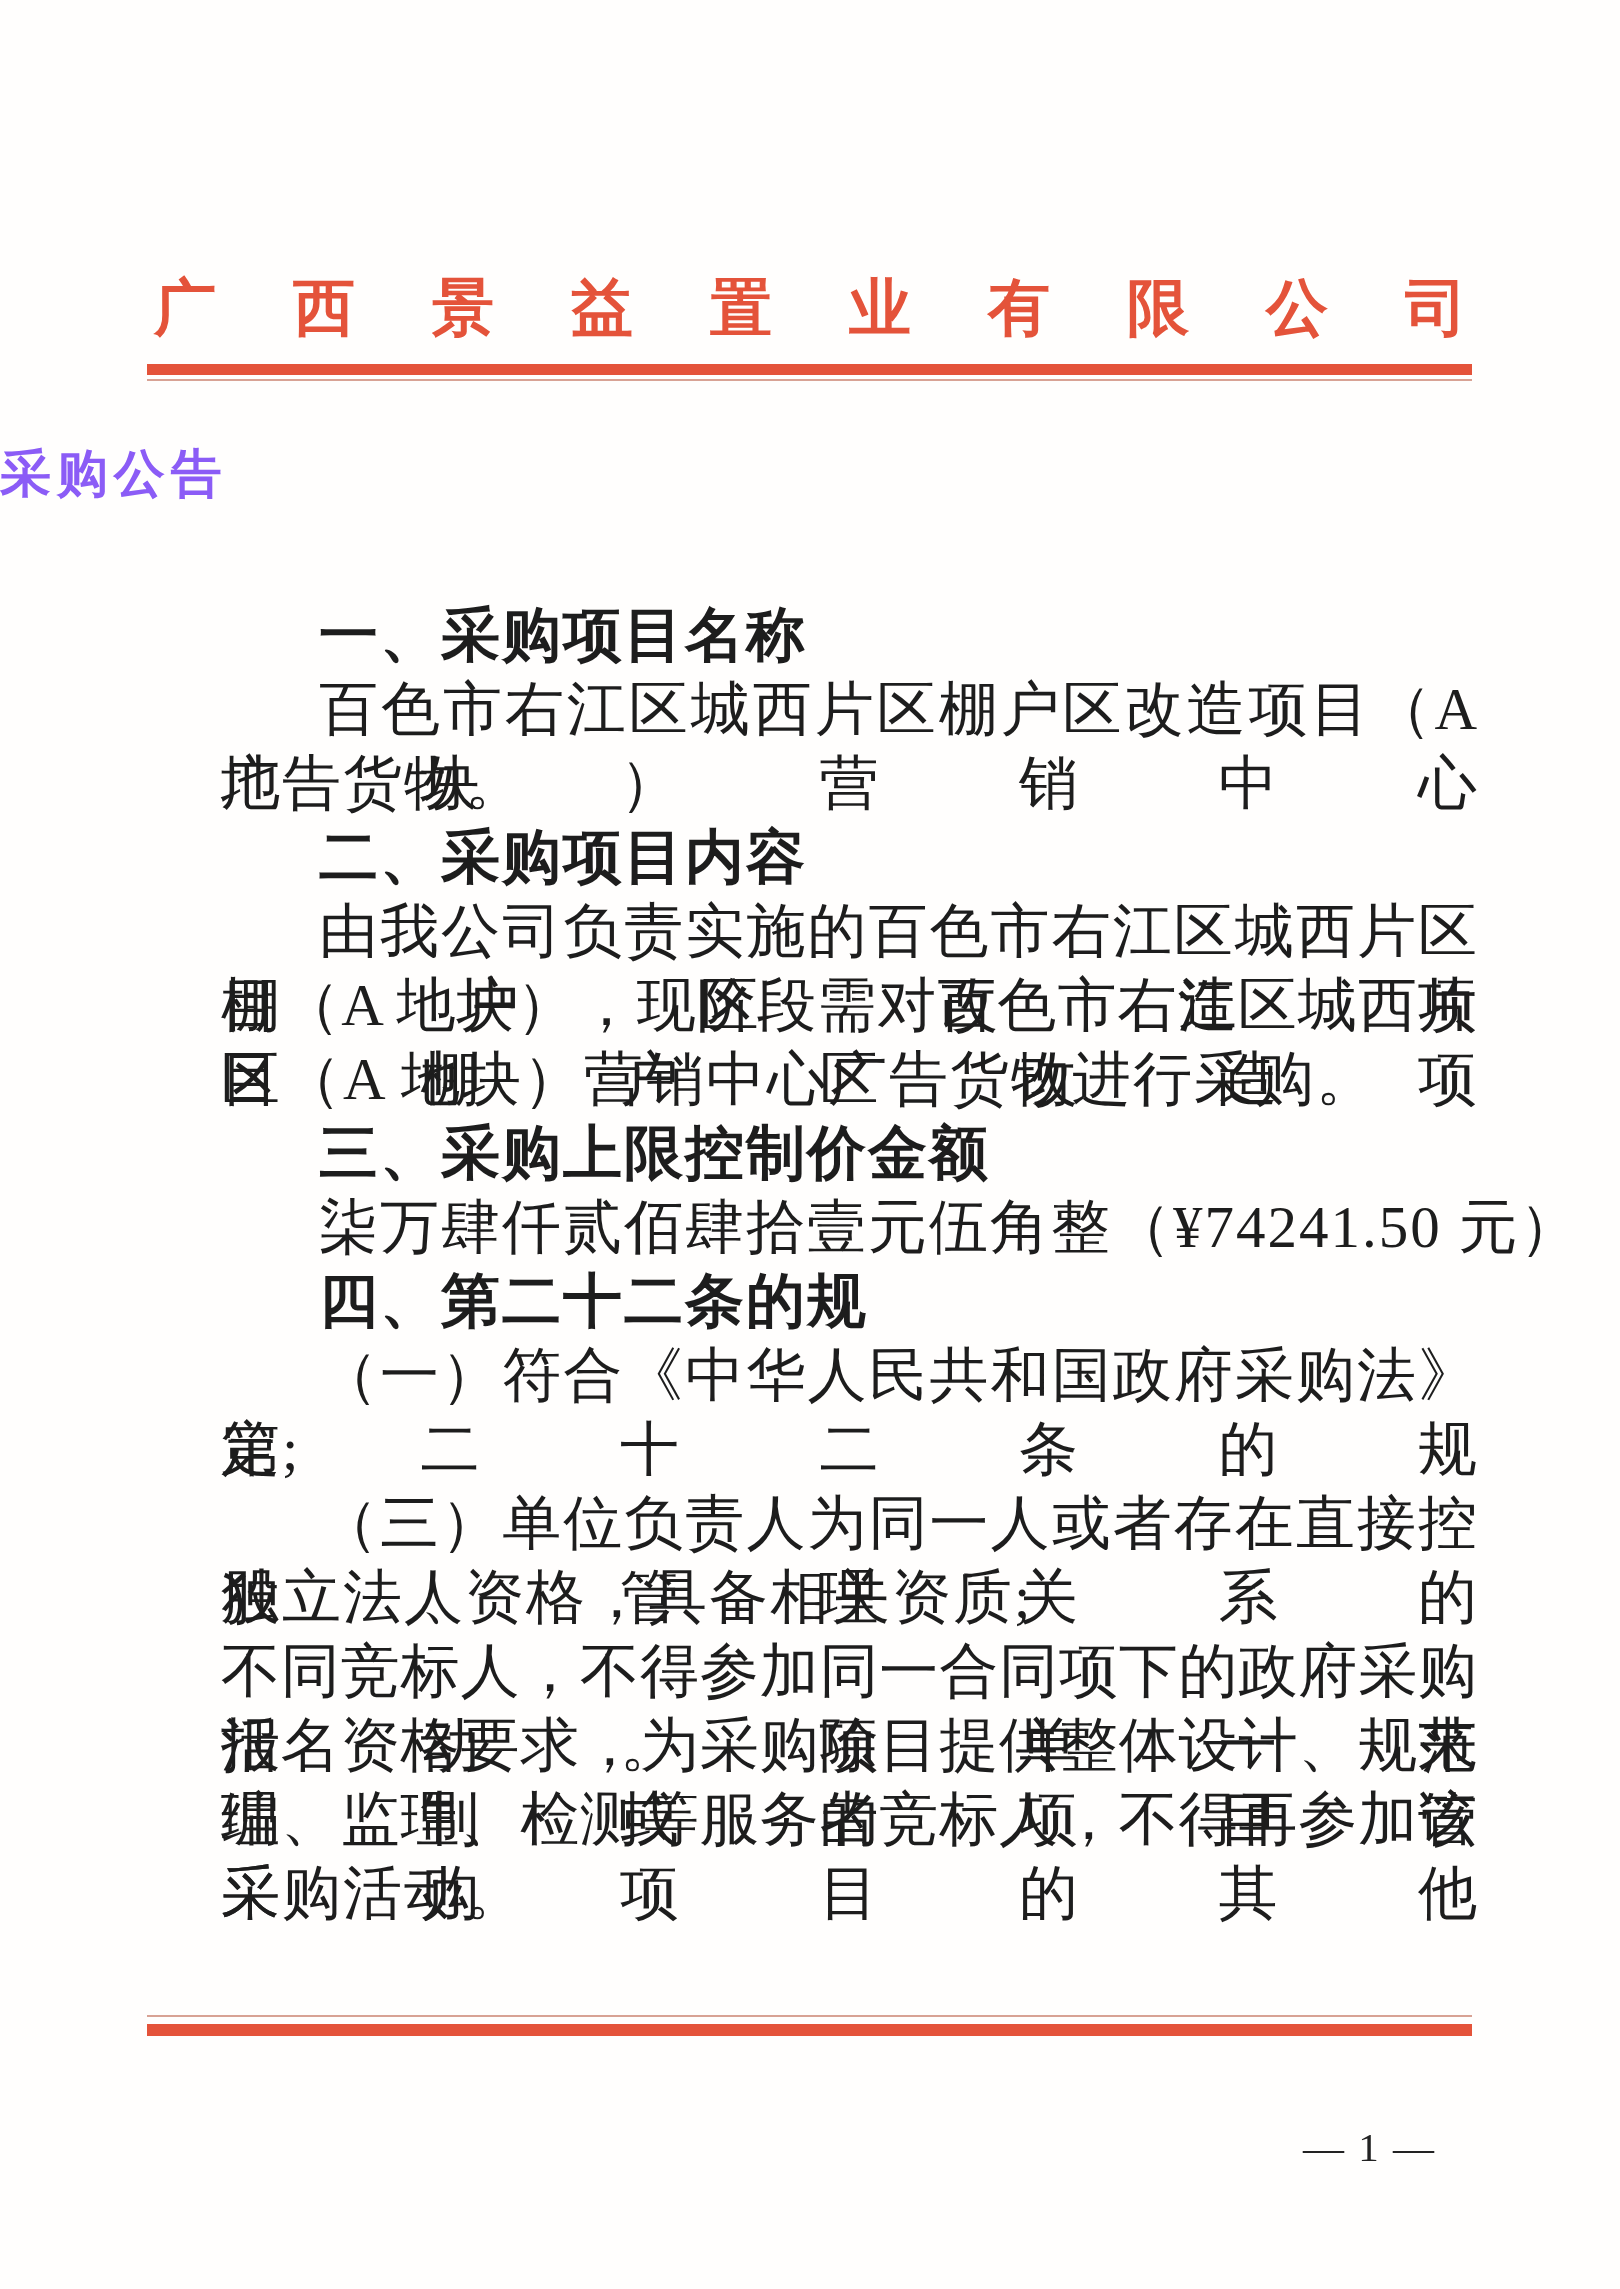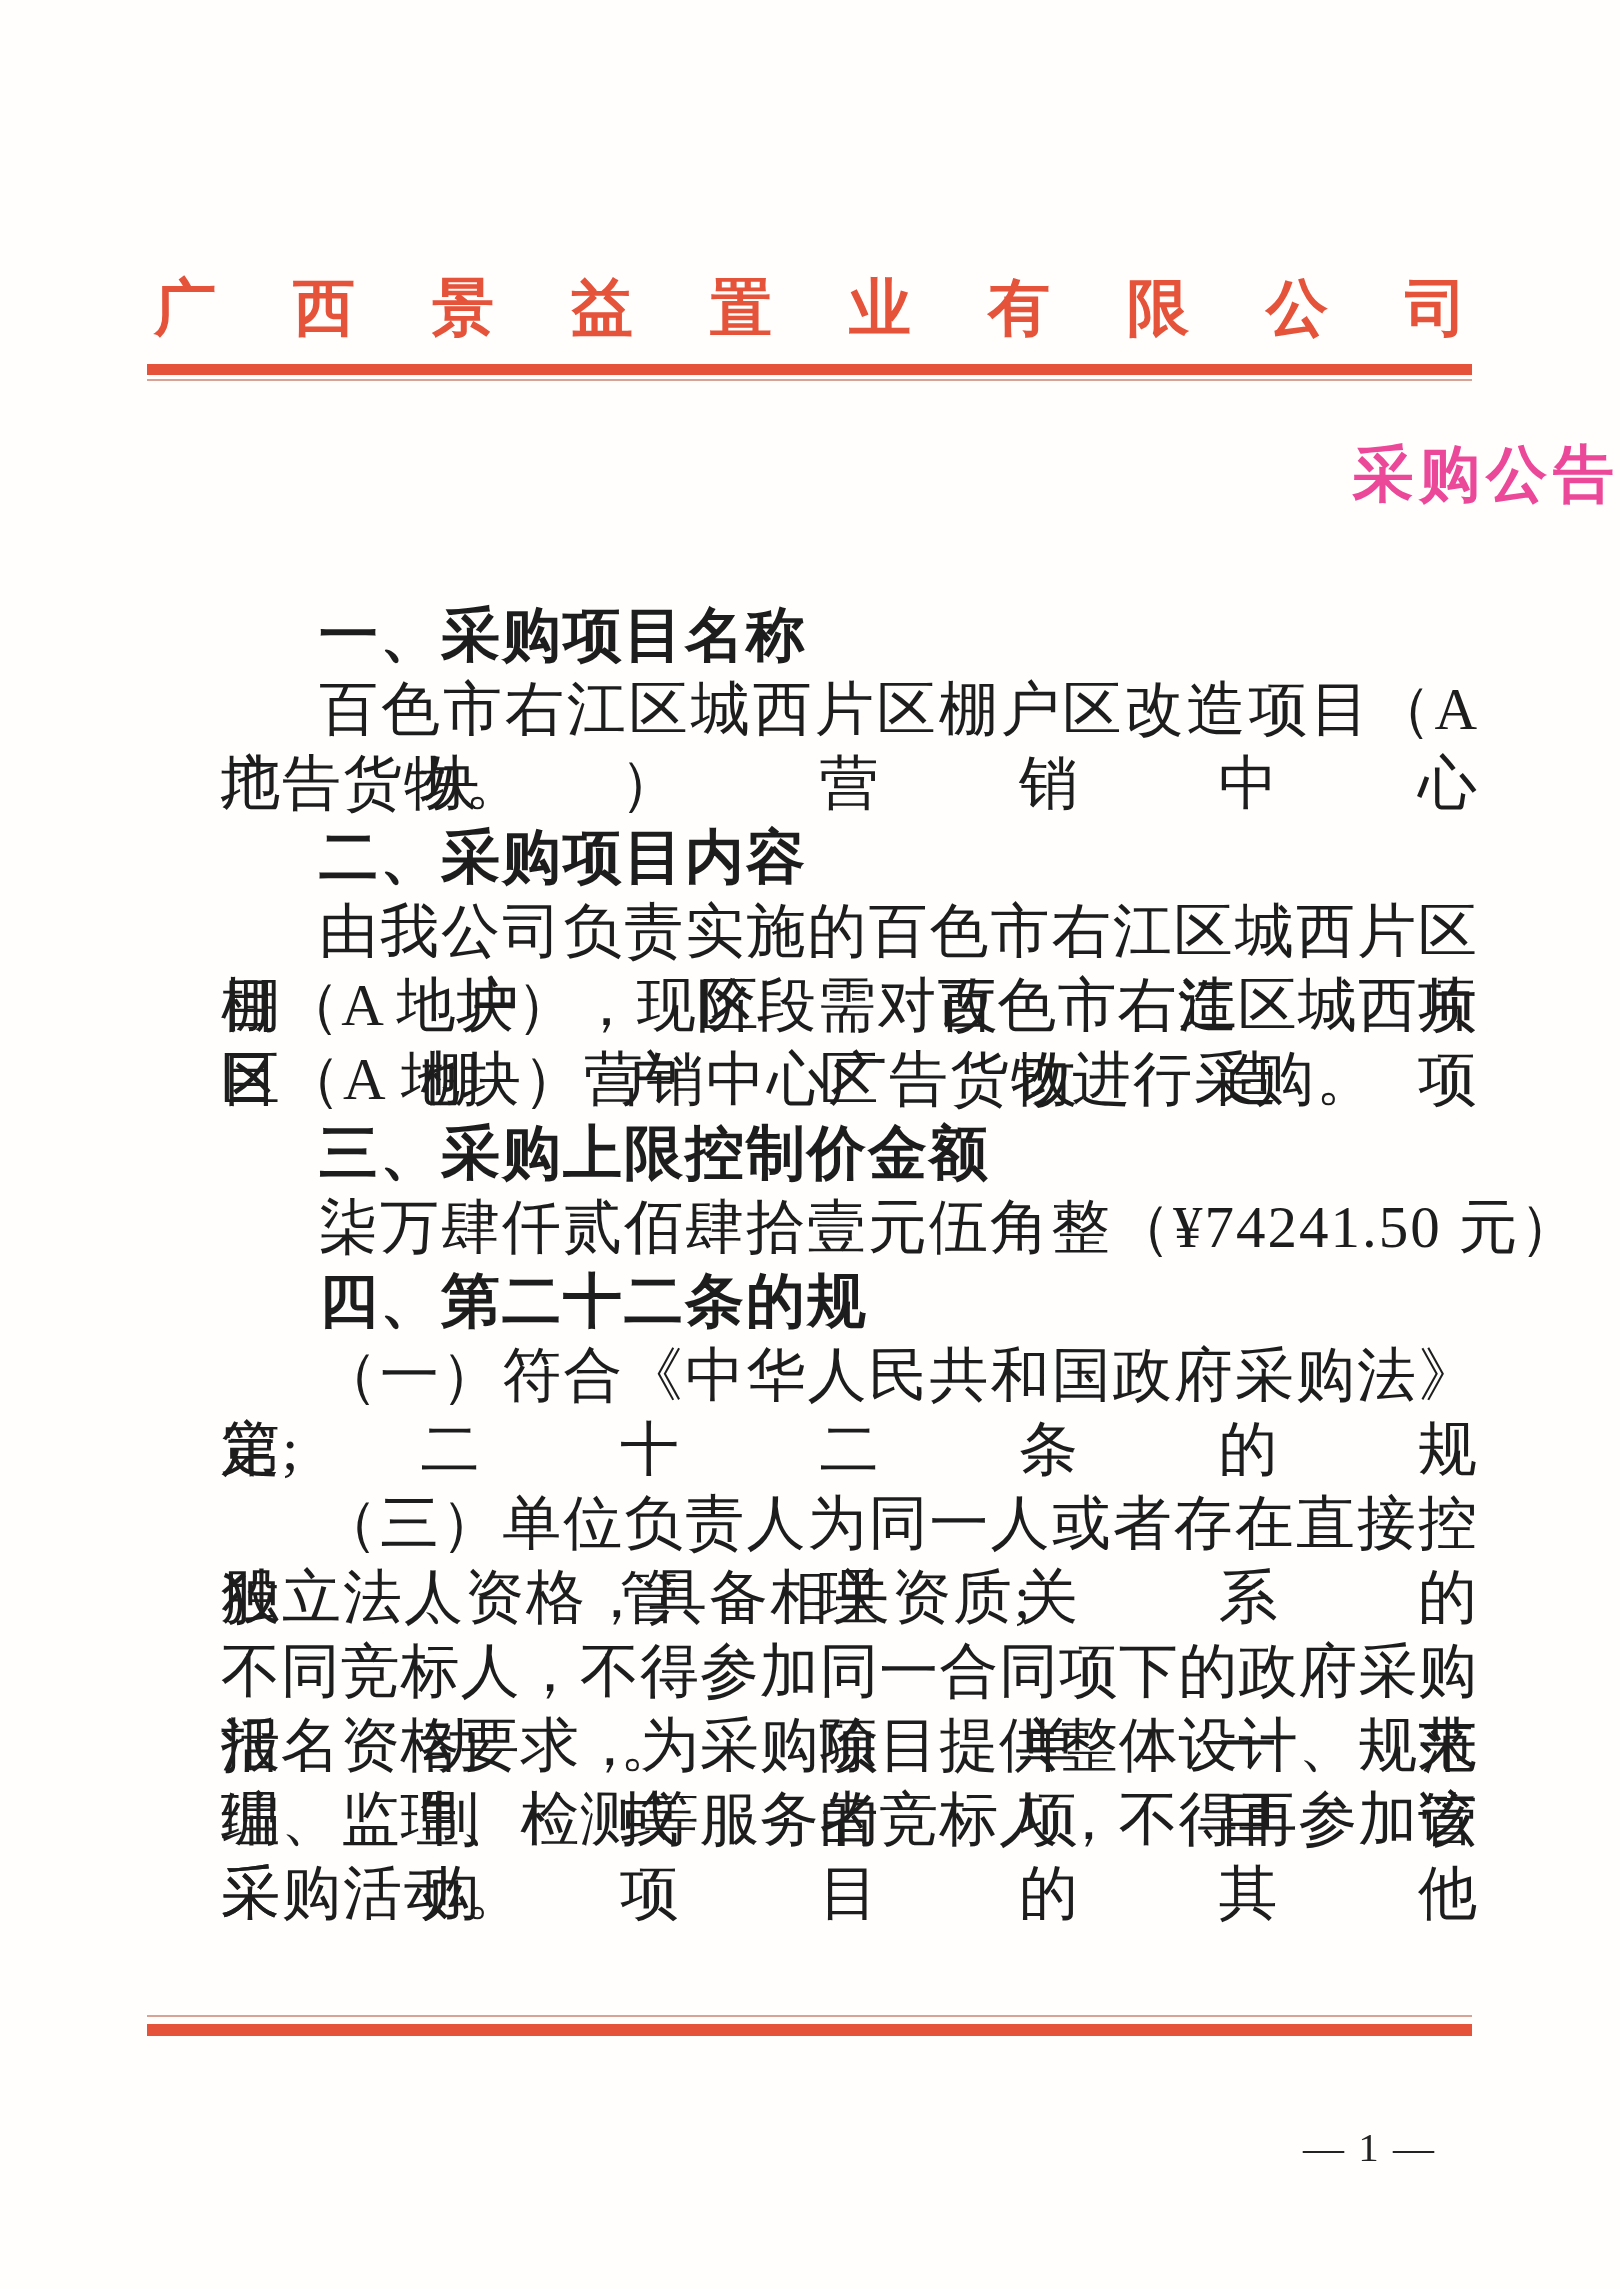--- a/index.html
+++ b/index.html
@@ -22,25 +22,25 @@
     font-family:"Liberation Serif",serif;
     font-size:62px;line-height:69px;font-weight:700;
     color:var(--accent);
   }
   .rule{position:absolute;left:147px;width:1325px;}
   .lh-thick{top:364px;height:10.8px;background:var(--accent);}
   .lh-thin{top:379px;height:2px;background:var(--rule-light);}
   
   .doc-title{
     position:absolute;left:0;top:439px;width:100%;margin:0;
-    text-align:right;
+    text-align:left;
     font-family:"Liberation Serif",serif;
-    font-size:61px;line-height:71px;font-weight:700;
+    font-size:51px;line-height:71px;font-weight:700;
     letter-spacing:5.9px;
-    color:#ec4899;
+    color:#8b5cf6;
   }
   
   .body-block{
     position:absolute;left:221px;top:598px;width:1256px;
     font-size:59px;color:var(--ink);
   }
   .b-line,.b-heading{
     height:74px;line-height:74px;white-space:nowrap;
   }
   .b-line{letter-spacing:2px;font-family:Liberation Serif, serif;}

